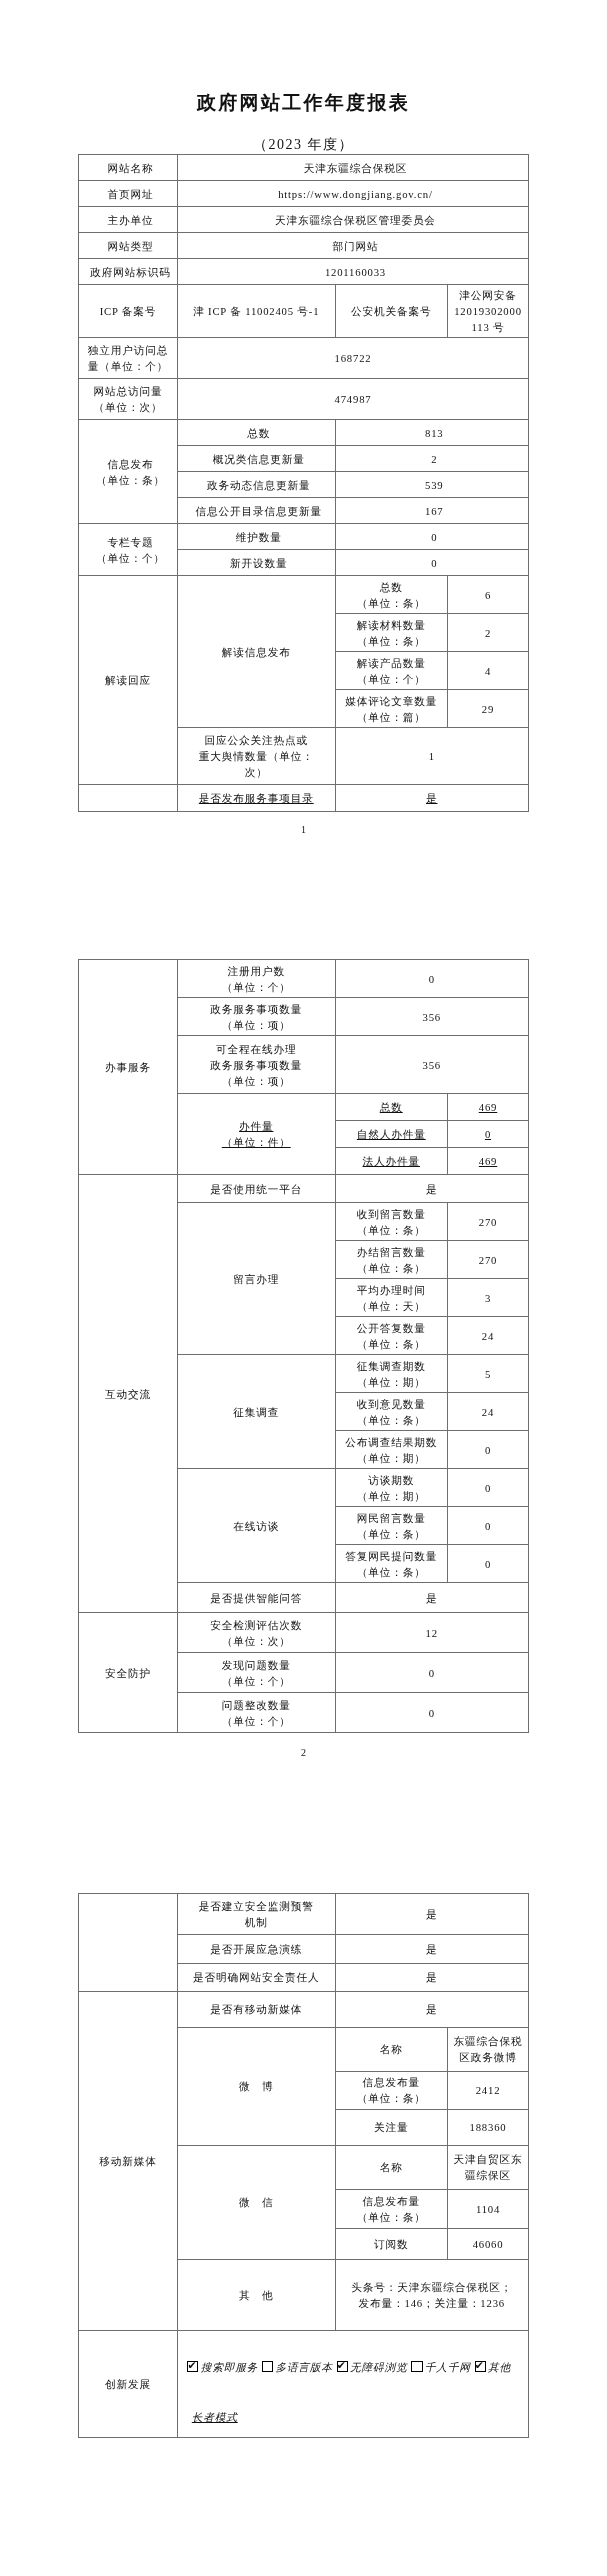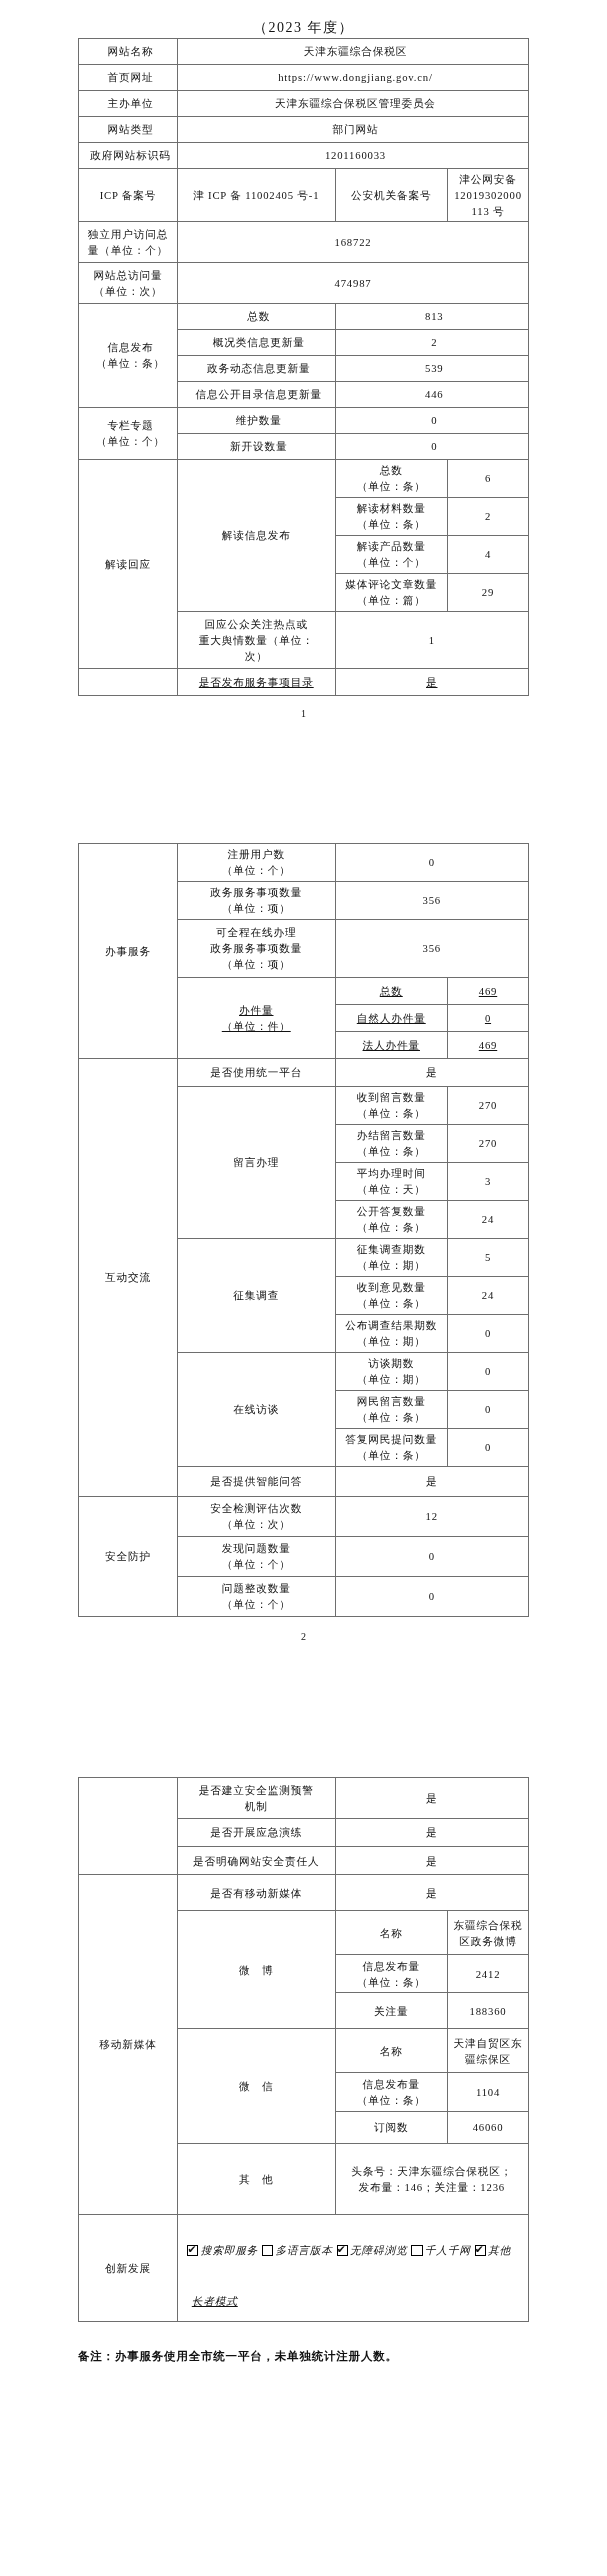--- a/index.html
+++ b/index.html
@@ -43,20 +43,21 @@
     content:"\2714";position:absolute;left:-0.8px;top:-3.8px;font-size:10.7px;font-weight:bold;
     font-family:"DejaVu Sans",sans-serif;
   }
   .elder{display:inline-block;margin:2.3px 0 0 4.6px;text-decoration:underline;font-style:italic;}
 </style>
 </head>
 <body>
 
 <div class="sheet">
 
+  <h1 class="doc-title">政府网站工作年度报表</h1>
   <div class="doc-subtitle">（2023 年度）</div>
 
   <table class="report t1">
     <colgroup>
         <col style="width:22%">
         <col style="width:35%">
         <col style="width:25%">
         <col style="width:18%">
       </colgroup>
     <tbody>
@@ -107,21 +108,21 @@
     <tr class="rh29">
           <td>概况类信息更新量</td>
           <td colspan="2">2</td>
         </tr>
     <tr class="rh29">
           <td>政务动态信息更新量</td>
           <td colspan="2">539</td>
         </tr>
     <tr class="rh29">
           <td>信息公开目录信息更新量</td>
-          <td colspan="2">446</td>
+          <td colspan="2">167</td>
         </tr>
     <tr class="rh29">
       <td rowspan="2">专栏专题
 （单位：个）</td>
       <td>维护数量</td>
           <td colspan="2">0</td>
     </tr>
     <tr class="rh29">
           <td>新开设数量</td>
           <td colspan="2">0</td>
@@ -350,16 +351,15 @@
       <td>创新发展</td>
       <td colspan="3" class="innov-cell">
         <span class="opt"><span class="cb" data-checked="yes"></span><span>搜索即服务</span></span><span class="opt"><span class="cb" data-checked="no"></span><span>多语言版本</span></span><span class="opt"><span class="cb" data-checked="yes"></span><span>无障碍浏览</span></span><span class="opt"><span class="cb" data-checked="no"></span><span>千人千网</span></span><span class="opt"><span class="cb" data-checked="yes"></span><span>其他</span></span>
         <br>
         <span class="elder">长者模式</span>
       </td>
     </tr>
   </tbody>
     </table>
 
-  <div class="note-line">备注：办事服务使用全市统一平台，未单独统计注册人数。</div>
 
 </div>
 
 
 </body></html>

